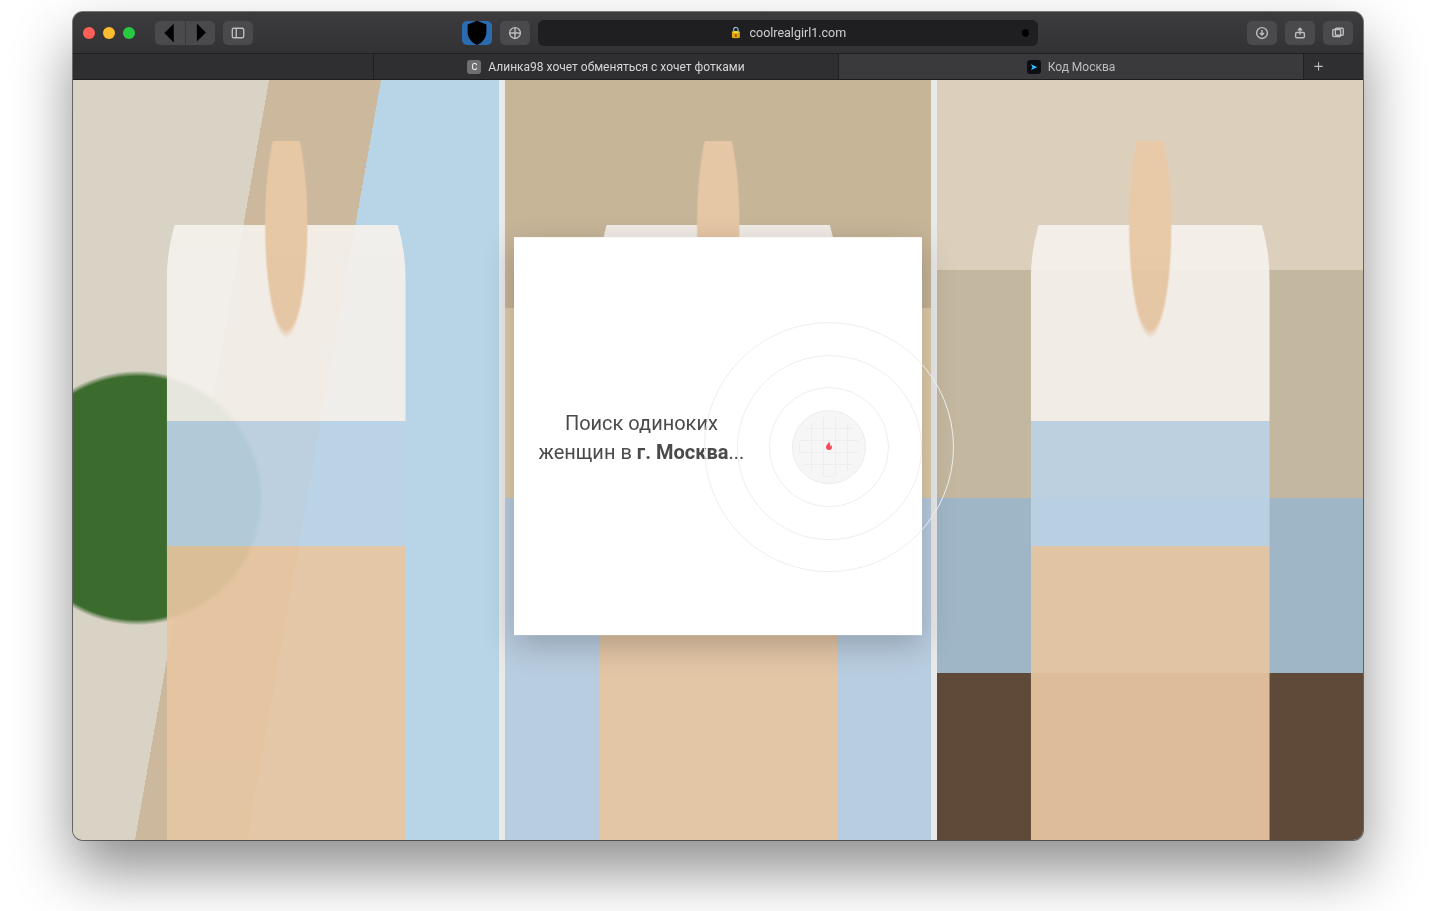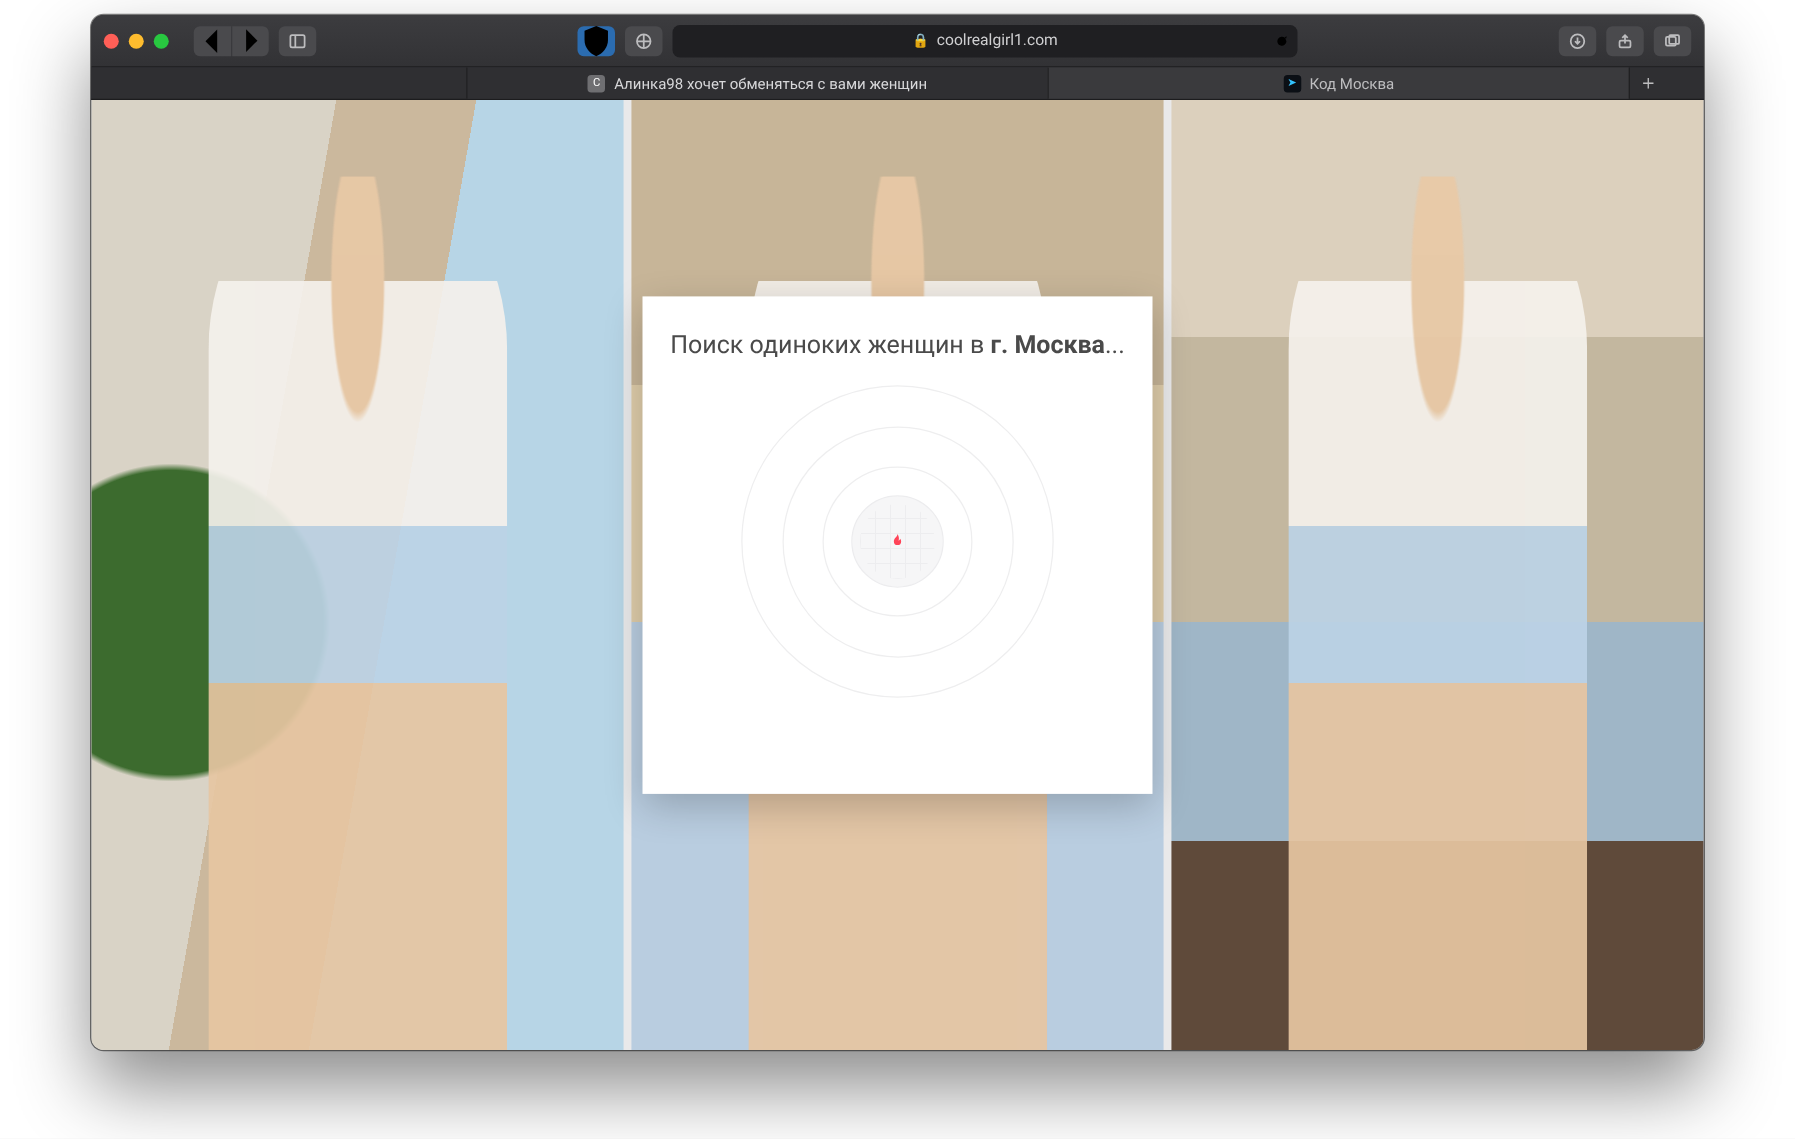--- a/index.html
+++ b/index.html
@@ -178,21 +178,21 @@
     opacity:.92;
   }
 
   
   .modal {
     position:absolute;
     left:50%; top:50%; transform:translate(-50%,-56%);
     width:408px; height:398px;
     background:#ffffff;
     box-shadow:0 10px 30px rgba(0,0,0,.22);
-    display:flex; flex-direction:column; align-items:center;
+    display:flex; align-items:center;
     padding:24px 16px 20px;
   }
   .modal h2{
     font-size:20px; font-weight:400; color:#4a4a4a; text-align:center; line-height:1.45;
   }
   .modal h2 b{ font-weight:700; }
   .radar{
     margin-top:18px;
     width:250px;height:250px;position:relative;
     display:flex;align-items:center;justify-content:center;
@@ -312,21 +312,21 @@
       <div class="fav" style="background: rgb(15, 157, 88); color: rgb(255, 255, 255);">▦</div>
       <div class="fav" style="background: rgb(15, 157, 88); color: rgb(255, 255, 255);">▦</div>
       <div class="fav" style="background: rgb(43, 43, 46); color: rgb(189, 189, 191);">⬡</div>
       <div class="fav" style="background: rgb(26, 115, 232); color: rgb(255, 255, 255);">◪</div>
     </div>
 
   <div class="tabsbar">
     <div class="tabs-wrap">
       <div class="tab">
         <span class="tab-favicon">C</span>
-        <span>Алинка98 хочет обменяться с вами женщин</span>
+        <span>Алинка98 хочет обменяться с хочет фотками</span>
       </div>
       <div class="tab inactive">
         <span class="tab-favicon" style="background:#0b0f15;color:#33c3ff;">➤</span>
         <span>Код Москва</span>
       </div>
       <div class="newtab">＋</div>
     </div>
   </div>
 
   <div class="page">

